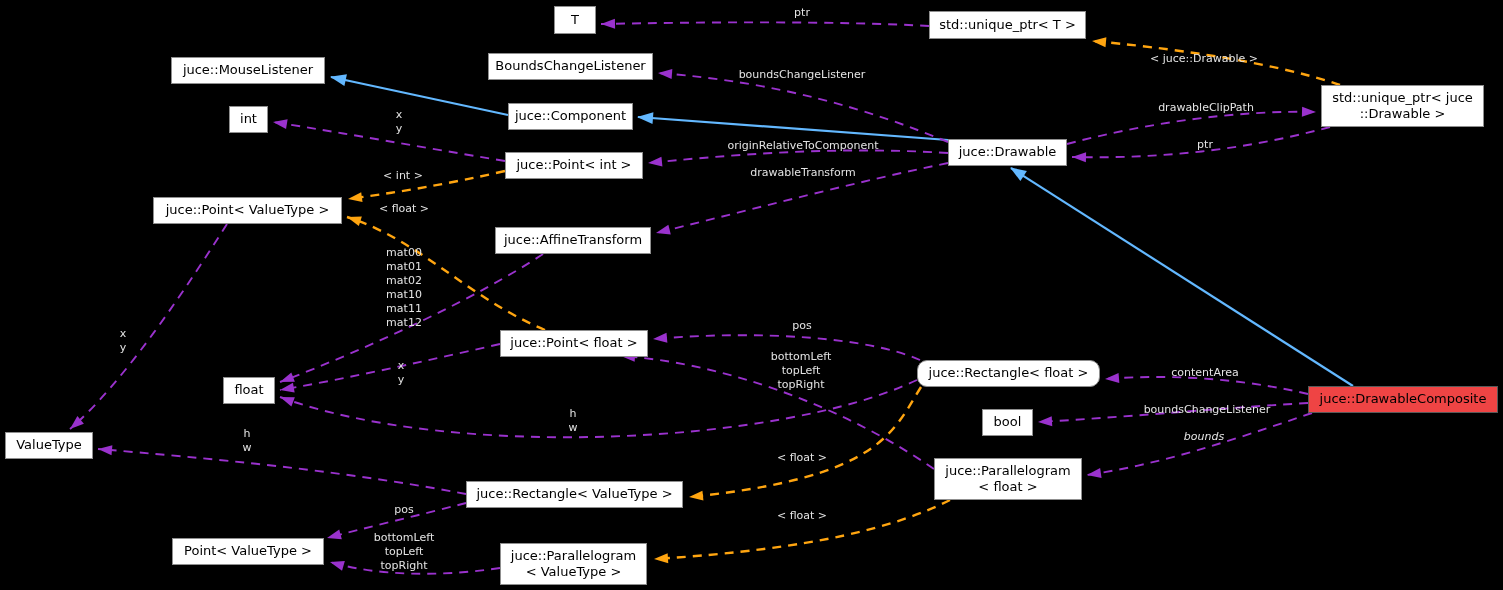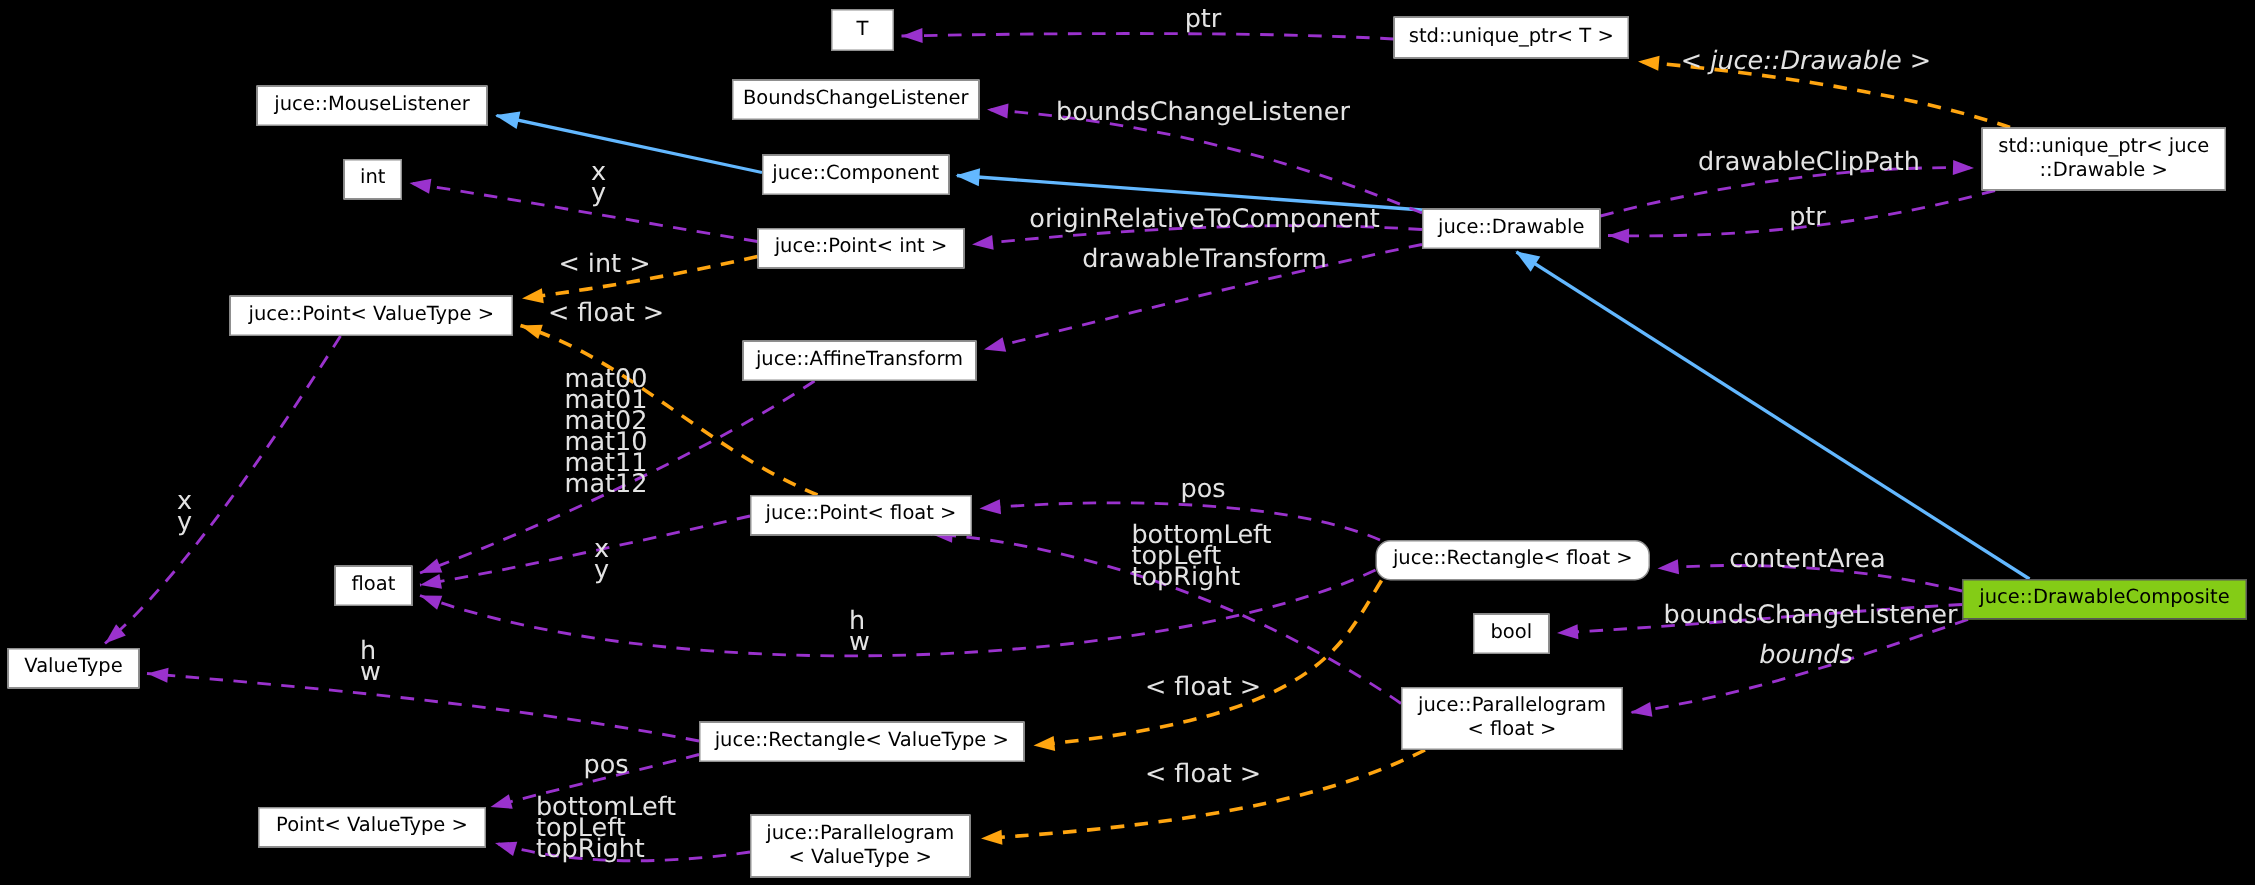--- a/index.html
+++ b/index.html
@@ -24,29 +24,29 @@
     background: #ffffff;
     border: 1.5px solid #8f8f8f;
     color: #000000;
     font-size: 13px; line-height: 16.5px;
     display: flex; align-items: center; justify-content: center;
     text-align: center; white-space: pre-line;
     box-sizing: border-box;
     cursor: pointer;
   }
   .node.highlight {
-    background: #84cc16;
+    background: #ef4444;
     border-color: #595959;
   }
   .elabel {
     position: absolute; z-index: 3;
     transform: translate(-50%, -50%);
     color: #e3e3e3;
-    font-size: 17px; line-height: 14px;
-    white-space: pre-line;
+    font-size: 11px; line-height: 14px;
+    text-align: center; white-space: pre-line;
     pointer-events: none;
   }
 </style>
 </head>
 <body>
 
 <div class="stage">
   <svg class="edge-layer" width="1503" height="590" viewBox="0 0 1503 590">
     <defs>
       <marker id="arrow-usage" markerUnits="userSpaceOnUse" markerWidth="16" markerHeight="12" refX="15" refY="6" orient="auto">
@@ -108,21 +108,21 @@
     <div class="node" style="left: 223px; top: 377px; width: 52px; height: 27px;">float</div>
     <div class="node" style="left: 982px; top: 409px; width: 51px; height: 27px;">bool</div>
     <div class="node" style="left: 5px; top: 432px; width: 88px; height: 27px;">ValueType</div>
     <div class="node" style="left: 934px; top: 458px; width: 148px; height: 42px;">juce::Parallelogram
 &lt; float &gt;</div>
     <div class="node" style="left: 466px; top: 481px; width: 217px; height: 27px;">juce::Rectangle&lt; ValueType &gt;</div>
     <div class="node" style="left: 172px; top: 538px; width: 152px; height: 27px;">Point&lt; ValueType &gt;</div>
     <div class="node" style="left: 500px; top: 543px; width: 147px; height: 42px;">juce::Parallelogram
 &lt; ValueType &gt;</div>
     <div class="elabel" style="left: 802px; top: 13px;">ptr</div>
-    <div class="elabel" style="left: 1204px; top: 41px; font-style: italic;">&lt; juce::Drawable &gt;</div>
+    <div class="elabel" style="left: 1204px; top: 59px;">&lt; juce::Drawable &gt;</div>
     <div class="elabel" style="left: 802px; top: 75px;">boundsChangeListener</div>
     <div class="elabel" style="left: 1206px; top: 108px;">drawableClipPath</div>
     <div class="elabel" style="left: 399px; top: 122px;">x
 y</div>
     <div class="elabel" style="left: 803px; top: 146px;">originRelativeToComponent</div>
     <div class="elabel" style="left: 1205px; top: 145px;">ptr</div>
     <div class="elabel" style="left: 803px; top: 173px;">drawableTransform</div>
     <div class="elabel" style="left: 403px; top: 176px;">&lt; int &gt;</div>
     <div class="elabel" style="left: 404px; top: 209px;">&lt; float &gt;</div>
     <div class="elabel" style="left: 404px; top: 288px;">mat00

